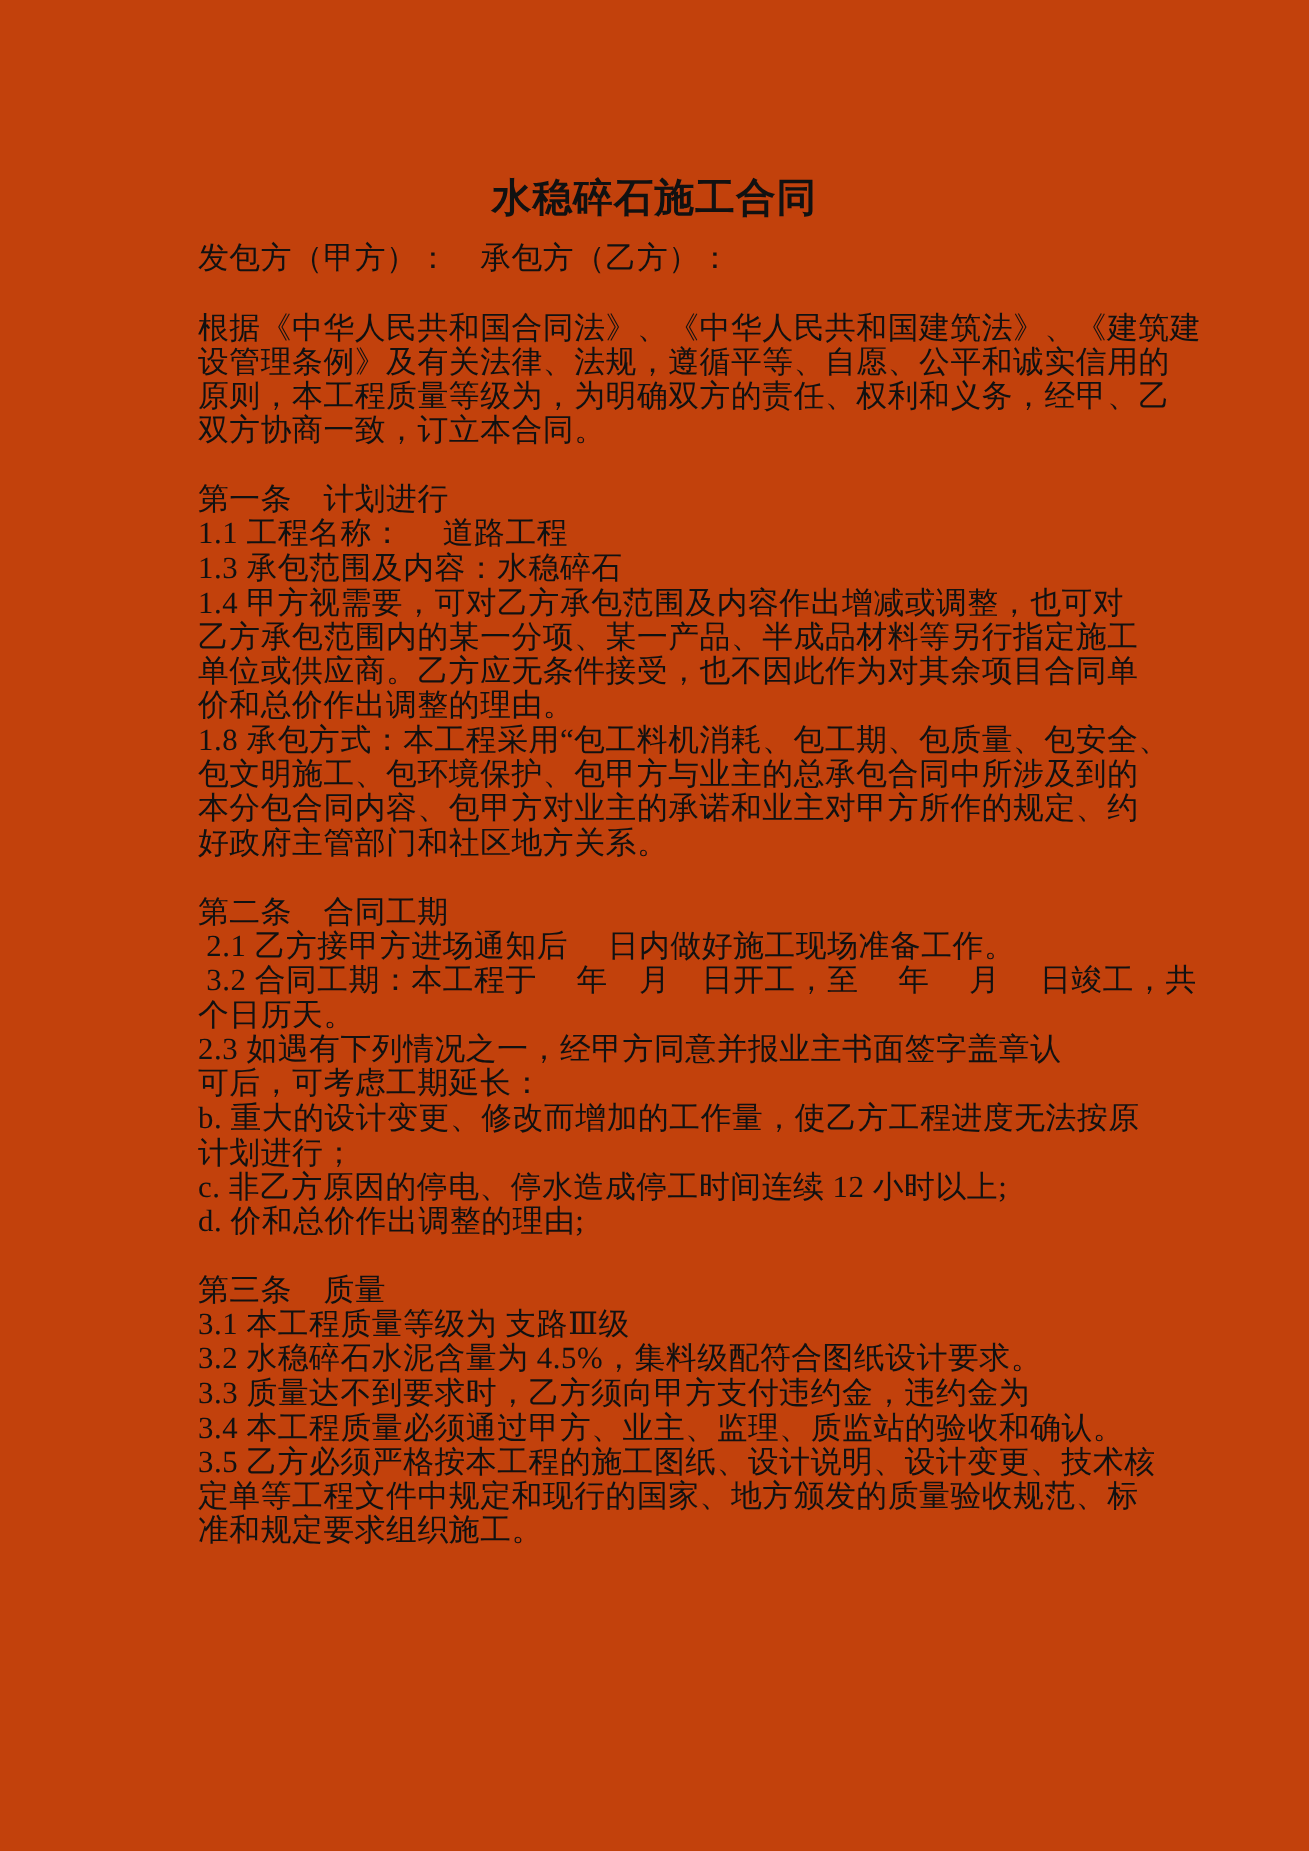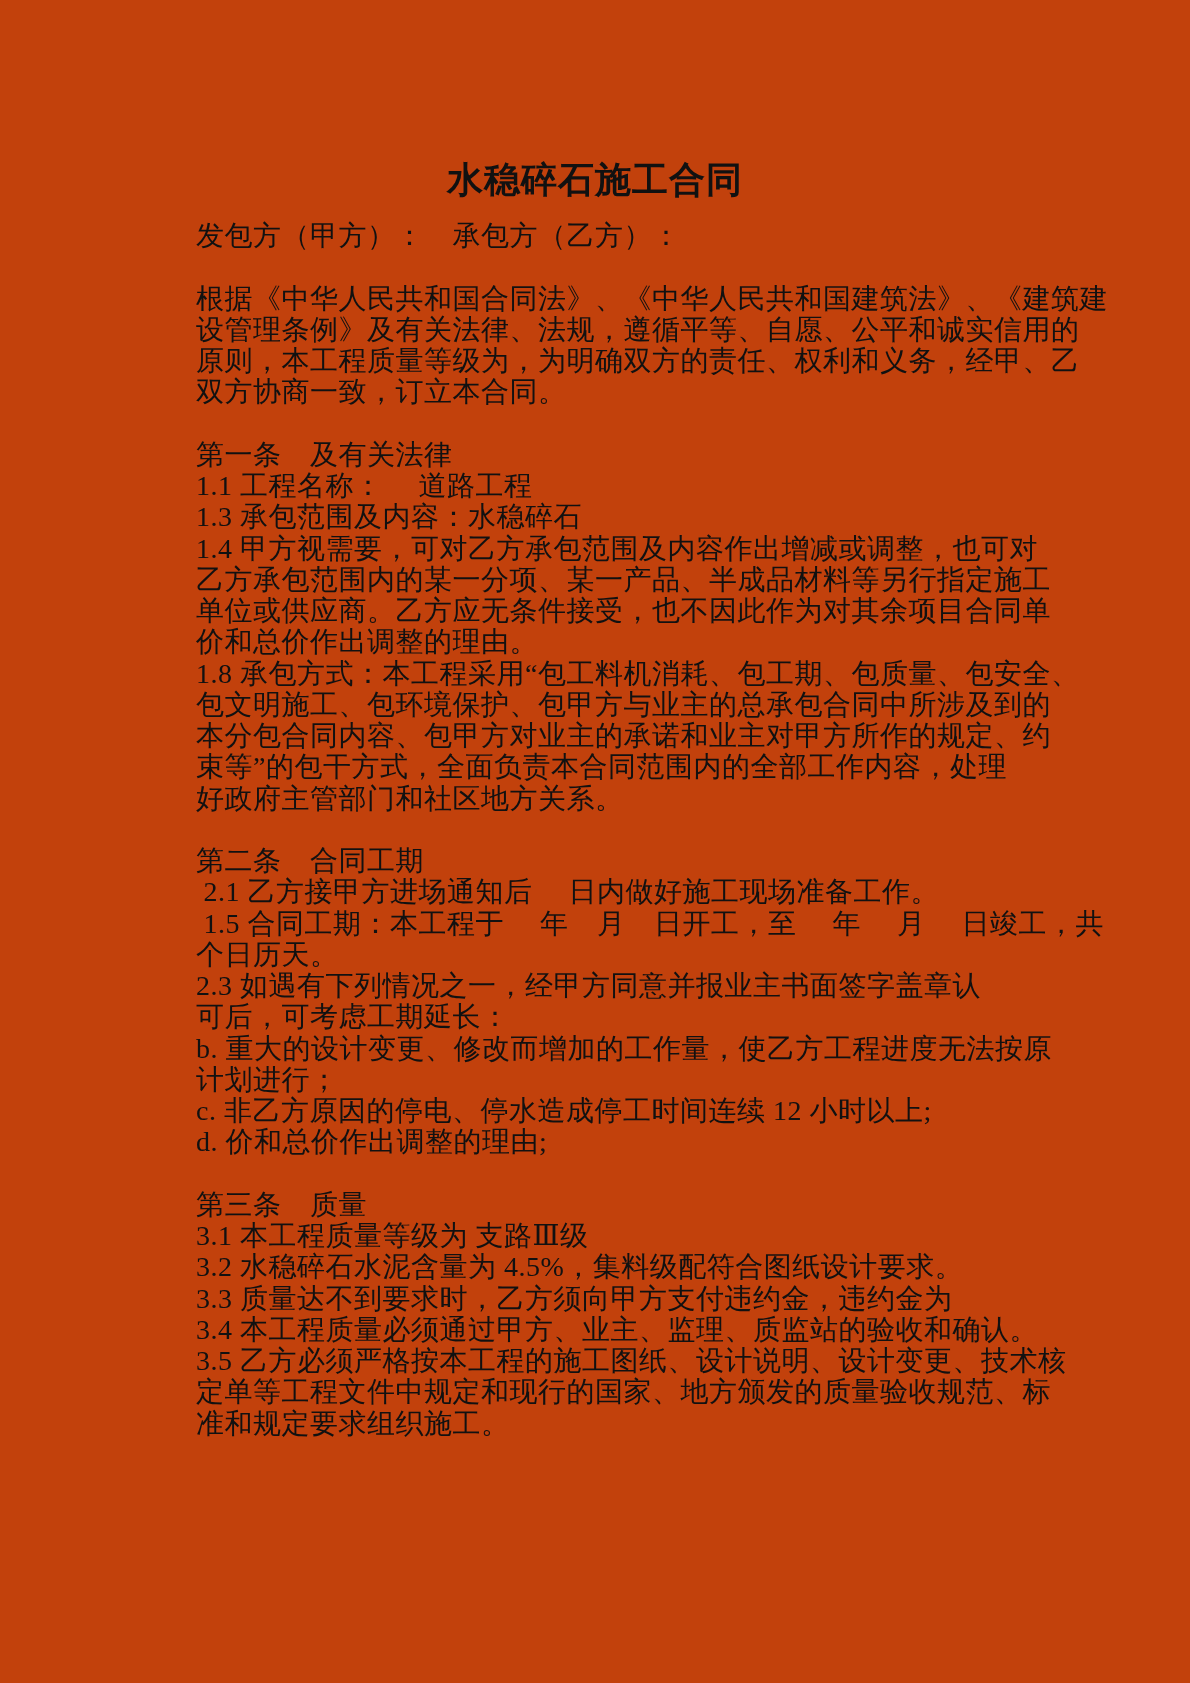--- a/index.html
+++ b/index.html
@@ -22,21 +22,20 @@
     margin: 0 30px 18px 0;
     font-size: 36px;
     line-height: 44px;
     font-weight: bold;
     text-align: center;
     white-space: pre;
     letter-spacing: 1px;
   }
   .doc-body {
     width: 860px;
-    margin-left: 16px;
   }
   .line {
     font-size: 28px;
     line-height: 31.25px;
     height: 31.25px;
     white-space: pre;
     letter-spacing: 0.5px;
   }
 </style>
 </head>
@@ -45,36 +44,35 @@
 <div class="page">
   <h1 class="title">水稳碎石施工合同</h1>
   <div class="doc-body">
       <div class="line">发包方（甲方）：　承包方（乙方）：</div>
       <div class="line"></div>
       <div class="line">根据《中华人民共和国合同法》、《中华人民共和国建筑法》、《建筑建</div>
       <div class="line">设管理条例》及有关法律、法规，遵循平等、自愿、公平和诚实信用的</div>
       <div class="line">原则，本工程质量等级为，为明确双方的责任、权利和义务，经甲、乙</div>
       <div class="line">双方协商一致，订立本合同。</div>
       <div class="line"></div>
-      <div class="line">第一条　及有关法律</div>
+      <div class="line">第一条　计划进行</div>
       <div class="line">1.1 工程名称：　 道路工程</div>
       <div class="line">1.3 承包范围及内容：水稳碎石</div>
       <div class="line">1.4 甲方视需要，可对乙方承包范围及内容作出增减或调整，也可对</div>
       <div class="line">乙方承包范围内的某一分项、某一产品、半成品材料等另行指定施工</div>
       <div class="line">单位或供应商。乙方应无条件接受，也不因此作为对其余项目合同单</div>
       <div class="line">价和总价作出调整的理由。</div>
       <div class="line">1.8 承包方式：本工程采用“包工料机消耗、包工期、包质量、包安全、</div>
       <div class="line">包文明施工、包环境保护、包甲方与业主的总承包合同中所涉及到的</div>
       <div class="line">本分包合同内容、包甲方对业主的承诺和业主对甲方所作的规定、约</div>
-      <div class="line">束等”的包干方式，全面负责本合同范围内的全部工作内容，处理</div>
       <div class="line">好政府主管部门和社区地方关系。</div>
       <div class="line"></div>
       <div class="line">第二条　合同工期</div>
       <div class="line"> 2.1 乙方接甲方进场通知后　 日内做好施工现场准备工作。</div>
-      <div class="line"> 1.5 合同工期：本工程于　 年　月　日开工，至　 年　 月　 日竣工，共</div>
+      <div class="line"> 3.2 合同工期：本工程于　 年　月　日开工，至　 年　 月　 日竣工，共</div>
       <div class="line">个日历天。</div>
       <div class="line">2.3 如遇有下列情况之一，经甲方同意并报业主书面签字盖章认</div>
       <div class="line">可后，可考虑工期延长：</div>
       <div class="line">b. 重大的设计变更、修改而增加的工作量，使乙方工程进度无法按原</div>
       <div class="line">计划进行；</div>
       <div class="line">c. 非乙方原因的停电、停水造成停工时间连续 12 小时以上;</div>
       <div class="line">d. 价和总价作出调整的理由;</div>
       <div class="line"></div>
       <div class="line">第三条　质量</div>
       <div class="line">3.1 本工程质量等级为 支路Ⅲ级</div>

